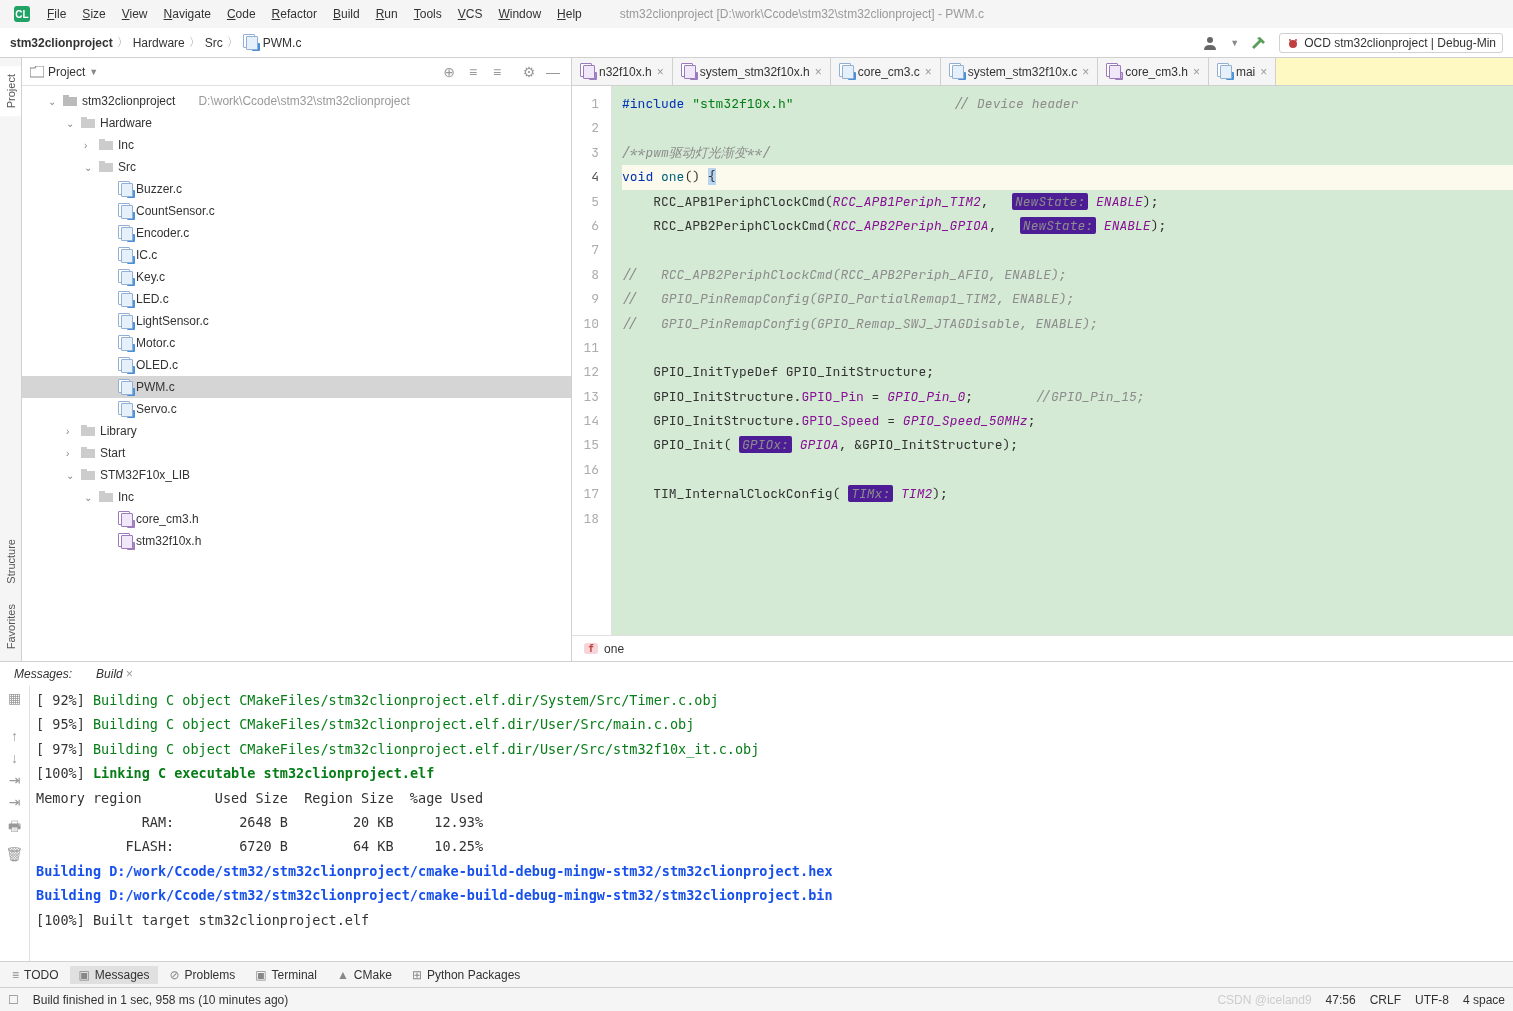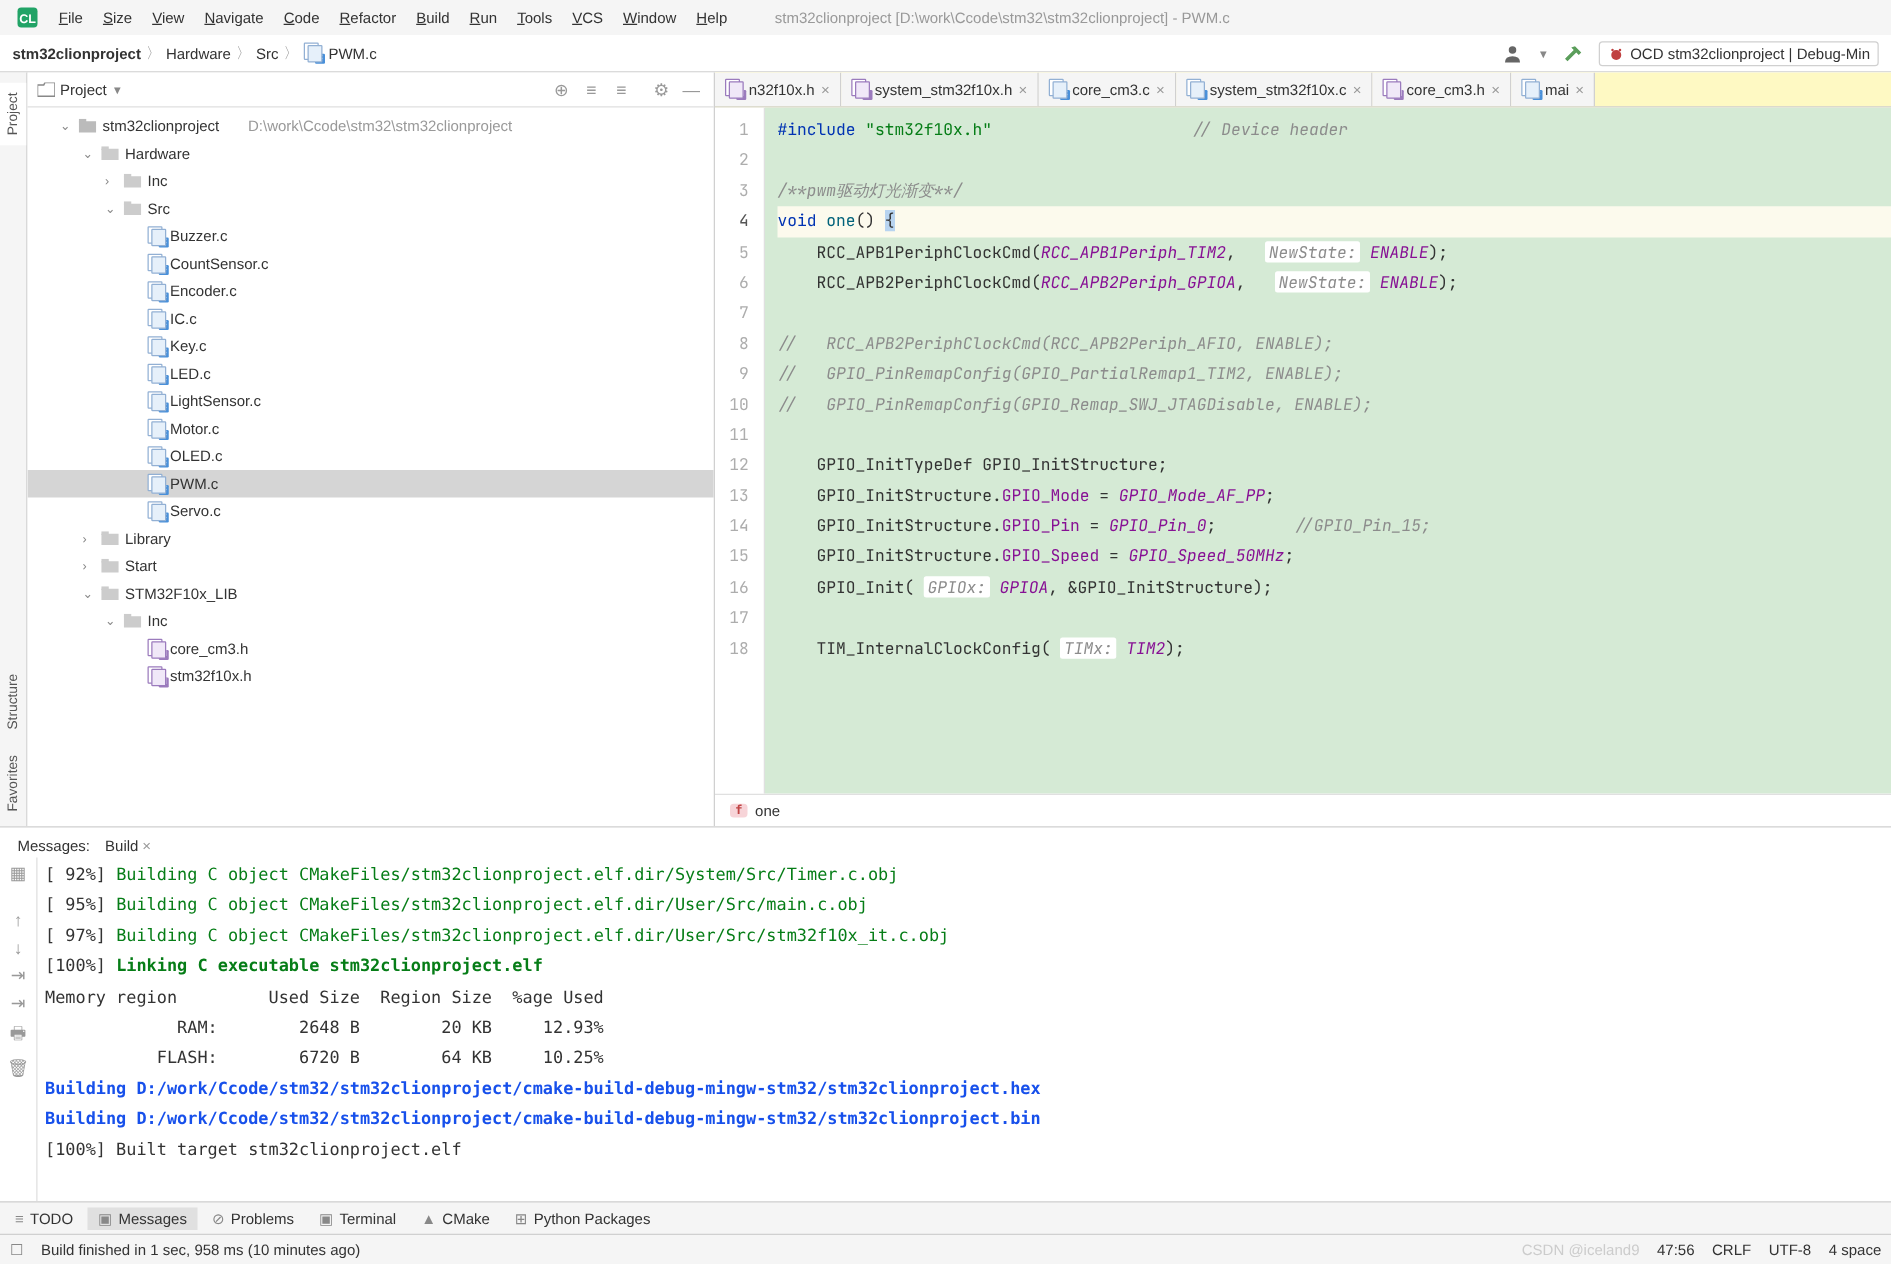--- a/index.html
+++ b/index.html
@@ -69,30 +69,30 @@
     .code-area { flex: 1; padding: 6px 0 6px 10px; background: #d5ead5; line-height: 24.4px; overflow: auto; }
     .code-area .line { height: 24.4px; white-space: pre; }
     .code-area .line.cursor-line { background: #fcfaed; }
     
     
     .kw { color: #0033b3; }
     .fn { color: #00627a; }
     .str { color: #067d17; }
     .macro { color: #871094; font-style: italic; }
     .com { color: #8c8c8c; font-style: italic; }
-    .param { color: #8c8c8c; background: #ffffff; border-radius: 2px; padding: 0 3px; font-style: italic; }
+    .param { color: #8c8c8c; background: #4c1d95; border-radius: 2px; padding: 0 3px; font-style: italic; }
     .paramv { color: #871094; font-style: italic; }
     .memb { color: #871094; }
     
     .editor-crumb { height: 26px; display: flex; align-items: center; padding: 0 12px; border-top: 1px solid #e0e0e0; font-size: 12px; gap: 6px; }
     .fn-badge { background: #f7d4d8; color: #c04545; font-weight: bold; padding: 0 4px; border-radius: 3px; font-size: 10px; font-family: monospace; }
     
     
     .build-panel { height: 300px; display: flex; flex-direction: column; border-top: 1px solid #d0d0d0; background: #fff; }
-    .build-tabs { display: flex; height: 24px; align-items: flex-end; padding: 0 8px; gap: 0; }
+    .build-tabs { display: flex; height: 24px; align-items: center; padding: 0 8px; gap: 12px; font-style: italic; }
     .build-tab { padding: 2px 6px; cursor: pointer; font-size: 12px; }
     .build-tab.active { font-weight: normal; }
     .build-tab .close { color: #999; margin-left: 3px; }
     .build-output { flex: 1; display: flex; }
     .build-gutter { width: 30px; border-right: 1px solid #e0e0e0; display: flex; flex-direction: column; align-items: center; padding-top: 4px; gap: 6px; }
     .build-gutter .g-icon { color: #999; font-size: 14px; cursor: pointer; }
     .build-text { flex: 1; font-family: Consolas, monospace; font-size: 13.5px; line-height: 24.4px; padding: 2px 6px; overflow: auto; white-space: pre; }
     .build-text .green { color: #067d17; }
     .build-text .blue { color: #1750eb; }
     
@@ -416,21 +416,20 @@
         <div class="line"><span class="com">/**pwm驱动灯光渐变**/</span></div>
         <div class="line cursor-line"><span class="kw">void</span> <span class="fn">one</span><span>() </span><span style="background:#b8d4f0;">{</span></div>
         <div class="line"><span>    RCC_APB1PeriphClockCmd(</span><span class="macro">RCC_APB1Periph_TIM2</span><span>,   </span><span class="param">NewState:</span> <span class="paramv">ENABLE</span><span>);</span></div>
         <div class="line"><span>    RCC_APB2PeriphClockCmd(</span><span class="macro">RCC_APB2Periph_GPIOA</span><span>,   </span><span class="param">NewState:</span> <span class="paramv">ENABLE</span><span>);</span></div>
         <div class="line"></div>
         <div class="line"><span class="com">//   RCC_APB2PeriphClockCmd(RCC_APB2Periph_AFIO, ENABLE);</span></div>
         <div class="line"><span class="com">//   GPIO_PinRemapConfig(GPIO_PartialRemap1_TIM2, ENABLE);</span></div>
         <div class="line"><span class="com">//   GPIO_PinRemapConfig(GPIO_Remap_SWJ_JTAGDisable, ENABLE);</span></div>
         <div class="line"></div>
         <div class="line"><span>    GPIO_InitTypeDef GPIO_InitStructure;</span></div>
-        <div class="line"><span>    GPIO_InitStructure.</span><span class="memb">GPIO_Mode</span><span> = </span><span class="paramv">GPIO_Mode_AF_PP</span><span>;</span></div>
         <div class="line"><span>    GPIO_InitStructure.</span><span class="memb">GPIO_Pin</span><span> = </span><span class="macro">GPIO_Pin_0</span><span>;</span><span class="com">        //GPIO_Pin_15;</span></div>
         <div class="line"><span>    GPIO_InitStructure.</span><span class="memb">GPIO_Speed</span><span> = </span><span class="paramv">GPIO_Speed_50MHz</span><span>;</span></div>
         <div class="line"><span>    GPIO_Init( </span><span class="param">GPIOx:</span> <span class="macro">GPIOA</span><span>, &amp;GPIO_InitStructure);</span></div>
         <div class="line"></div>
         <div class="line"><span>    TIM_InternalClockConfig( </span><span class="param">TIMx:</span> <span class="macro">TIM2</span><span>);</span></div>
       </div>
     </div>
     <div class="editor-crumb">
       <span class="fn-badge">f</span>
       <span>one</span>

